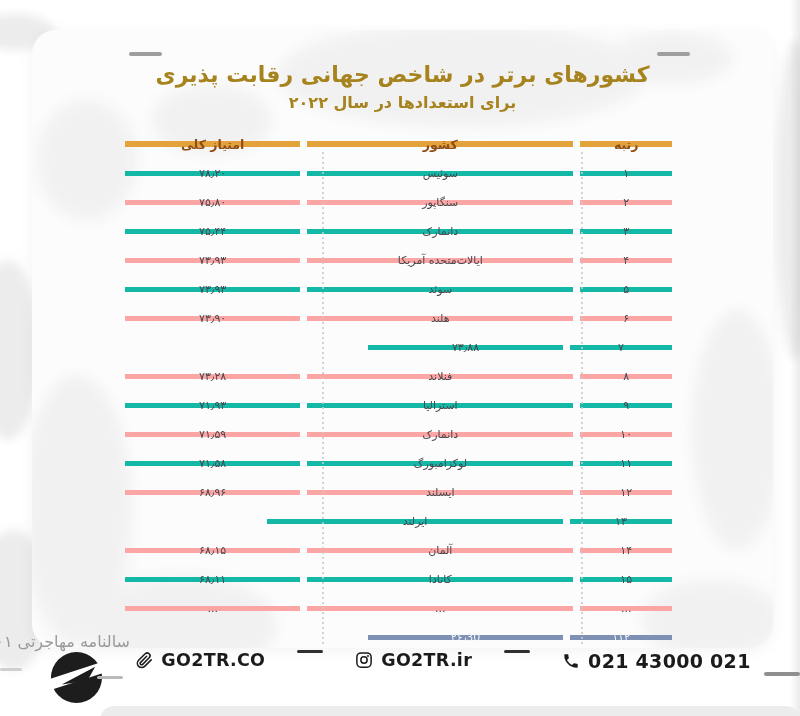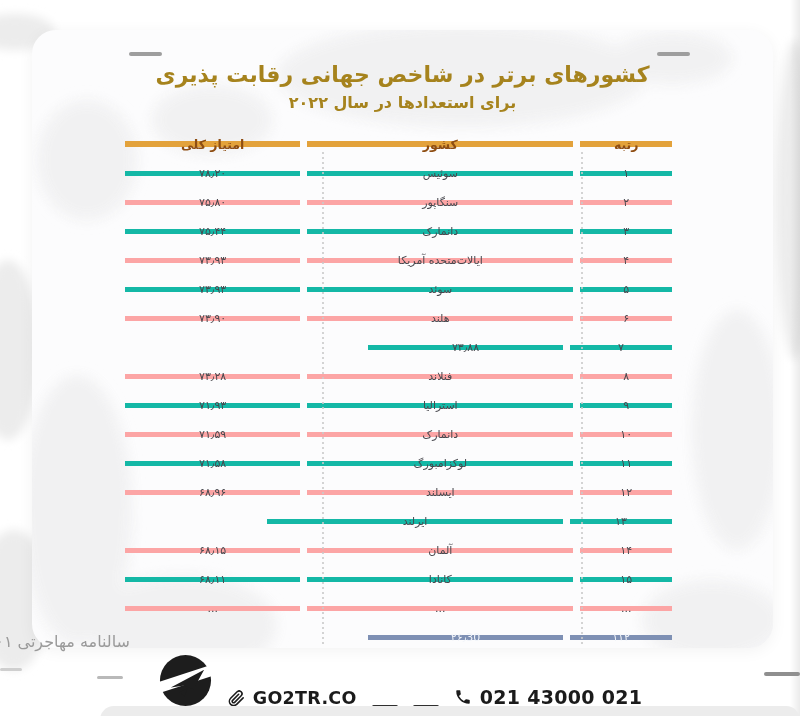--- a/index.html
+++ b/index.html
@@ -37,21 +37,21 @@
   .trow.highlight .cell{background:#7e90b4;color:#f1f4f9;}
   .vdots{position:absolute;top:30px;bottom:0;width:2px;opacity:.8;
     background-image:repeating-linear-gradient(to bottom,#c9c9c9 0 2px,transparent 2px 5px);}
   .vdots.v1{left:197px;}
   .vdots.v2{left:456px;}
 
   .side-note{position:absolute;left:28px;top:632px;width:102px;direction:rtl;
     font-size:16px;color:#9a9a9a;text-align:center;white-space:nowrap;}
 
   .footer{position:absolute;left:0;right:0;top:650px;height:58px;
-    display:flex;align-items:flex-end;justify-content:center;gap:15px;}
+    display:flex;align-items:flex-start;justify-content:center;gap:32px;}
   .f-item{display:flex;align-items:center;gap:8px;color:#1b1b1b;}
   .f-label{font-weight:bold;font-size:17.5px;letter-spacing:.3px;}
   .f-label.phone{font-size:19px;}
   .f-dash{width:26px;height:3px;background:#2f2f2f;border-radius:2px;}
   .edge-dash{position:absolute;height:3px;border-radius:2px;background:#b9b9b9;}
   .edge-dash.far-left{left:0;top:668px;width:22px;background:#cfcfcf;}
   .edge-dash.pre-logo{left:97px;top:676px;width:26px;}
   .edge-dash.far-right{left:764px;top:672px;width:36px;background:#8f8f8f;height:4px;}
   .bottom-band{position:absolute;left:100px;top:706px;width:700px;height:16px;
     background:#ececec;border-radius:14px 14px 0 0;}
@@ -207,20 +207,28 @@
     <path d="M13 35 L47 17 L36 37 L27 33 Z" fill="#1d1d1d"></path>
     <path d="M22 40 L30 36 L27 44 Z" fill="#1d1d1d"></path>
   </svg>
   <div class="f-item">
     <svg width="17" height="17" viewBox="0 0 24 24">
       <path d="M21.4 11.05l-9.19 9.19a6 6 0 01-8.49-8.49l9.19-9.19a4 4 0 015.66 5.66l-9.2 9.19a2 2 0 01-2.83-2.83l8.49-8.48" fill="none" stroke="#1b1b1b" stroke-width="2.2" stroke-linecap="round"></path>
     </svg>
     <span class="f-label">GO2TR.CO</span>
   </div>
   <div class="f-dash"></div>
+  <div class="f-item">
+    <svg width="18" height="18" viewBox="0 0 24 24">
+      <rect x="2.5" y="2.5" width="19" height="19" rx="5.5" fill="none" stroke="#1b1b1b" stroke-width="2"></rect>
+      <circle cx="12" cy="12" r="4.2" fill="none" stroke="#1b1b1b" stroke-width="2"></circle>
+      <circle cx="17.3" cy="6.7" r="1.3" fill="#1b1b1b"></circle>
+    </svg>
+    <span class="f-label">GO2TR.ir</span>
+  </div>
   <div class="f-dash"></div>
   <div class="f-item">
     <svg width="18" height="18" viewBox="0 0 24 24">
       <path d="M6.62 10.79a15.15 15.15 0 006.59 6.59l2.2-2.2a1 1 0 011.01-.25 11.36 11.36 0 003.57.57 1 1 0 011 1V20a1 1 0 01-1 1A17 17 0 013 4a1 1 0 011-1h3.5a1 1 0 011 1 11.36 11.36 0 00.57 3.57 1 1 0 01-.25 1.01z" fill="#1b1b1b"></path>
     </svg>
     <span class="f-label phone">021 43000 021</span>
   </div>
 </div>
 
 <div class="edge-dash far-left"></div>

